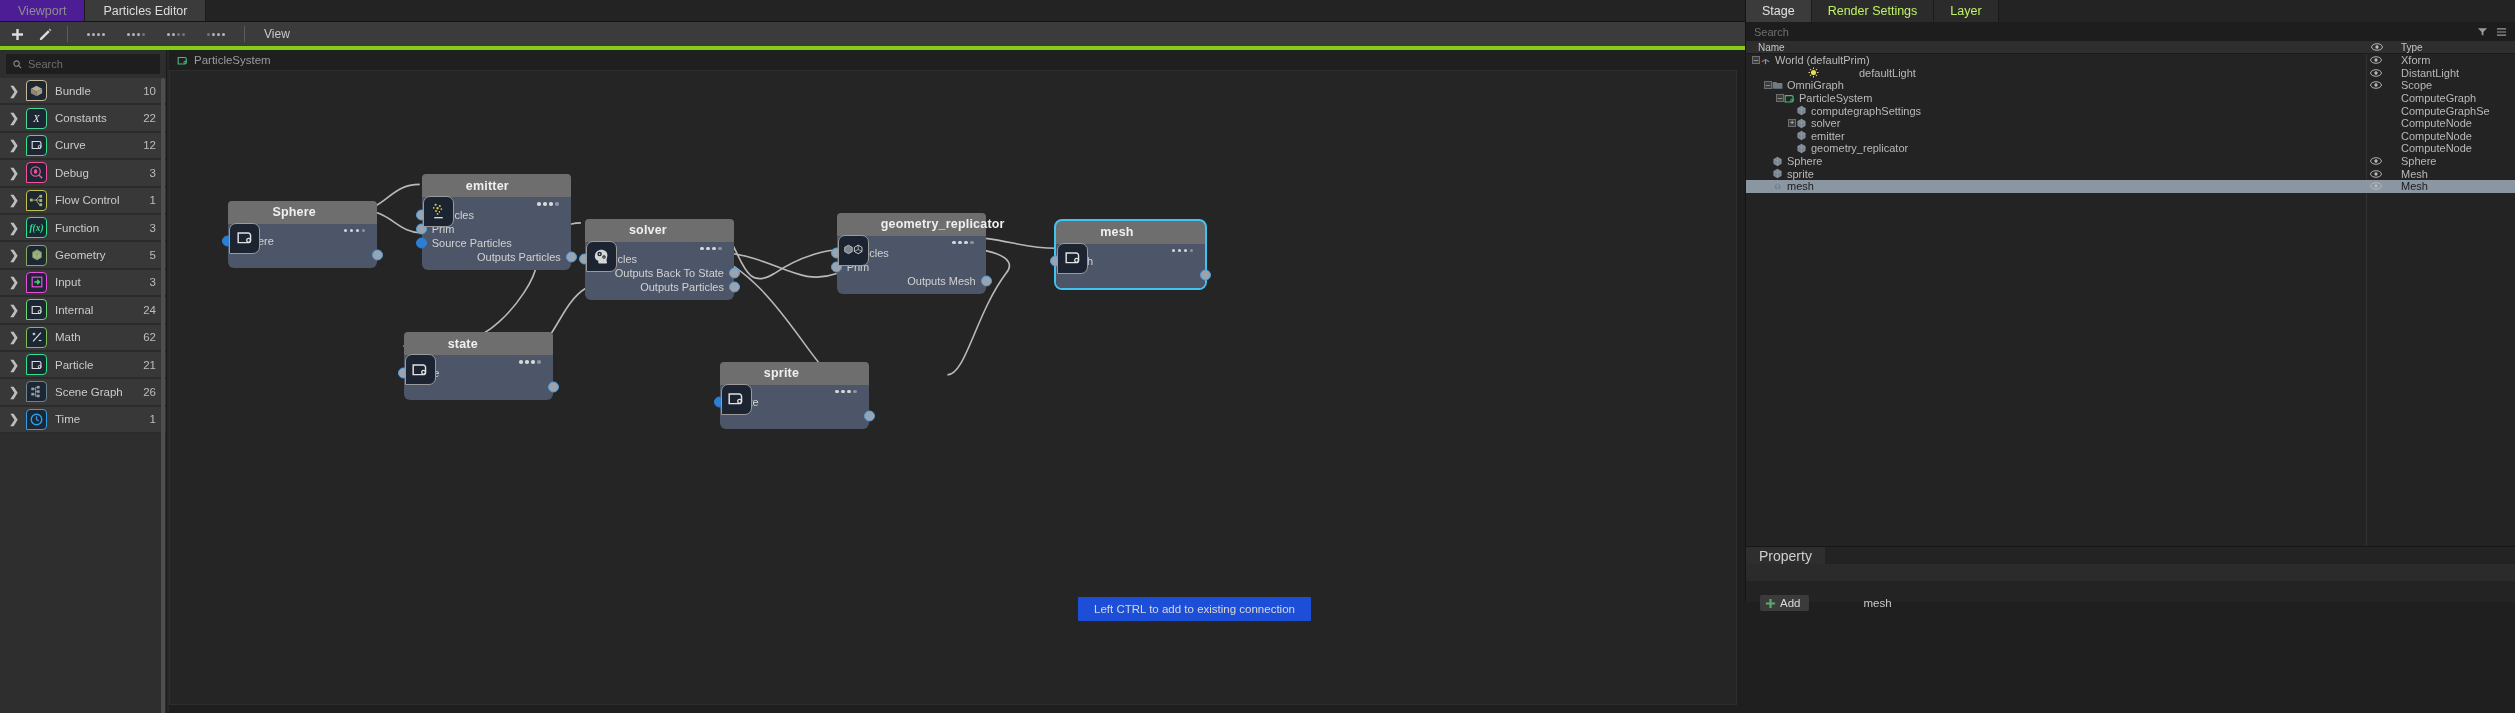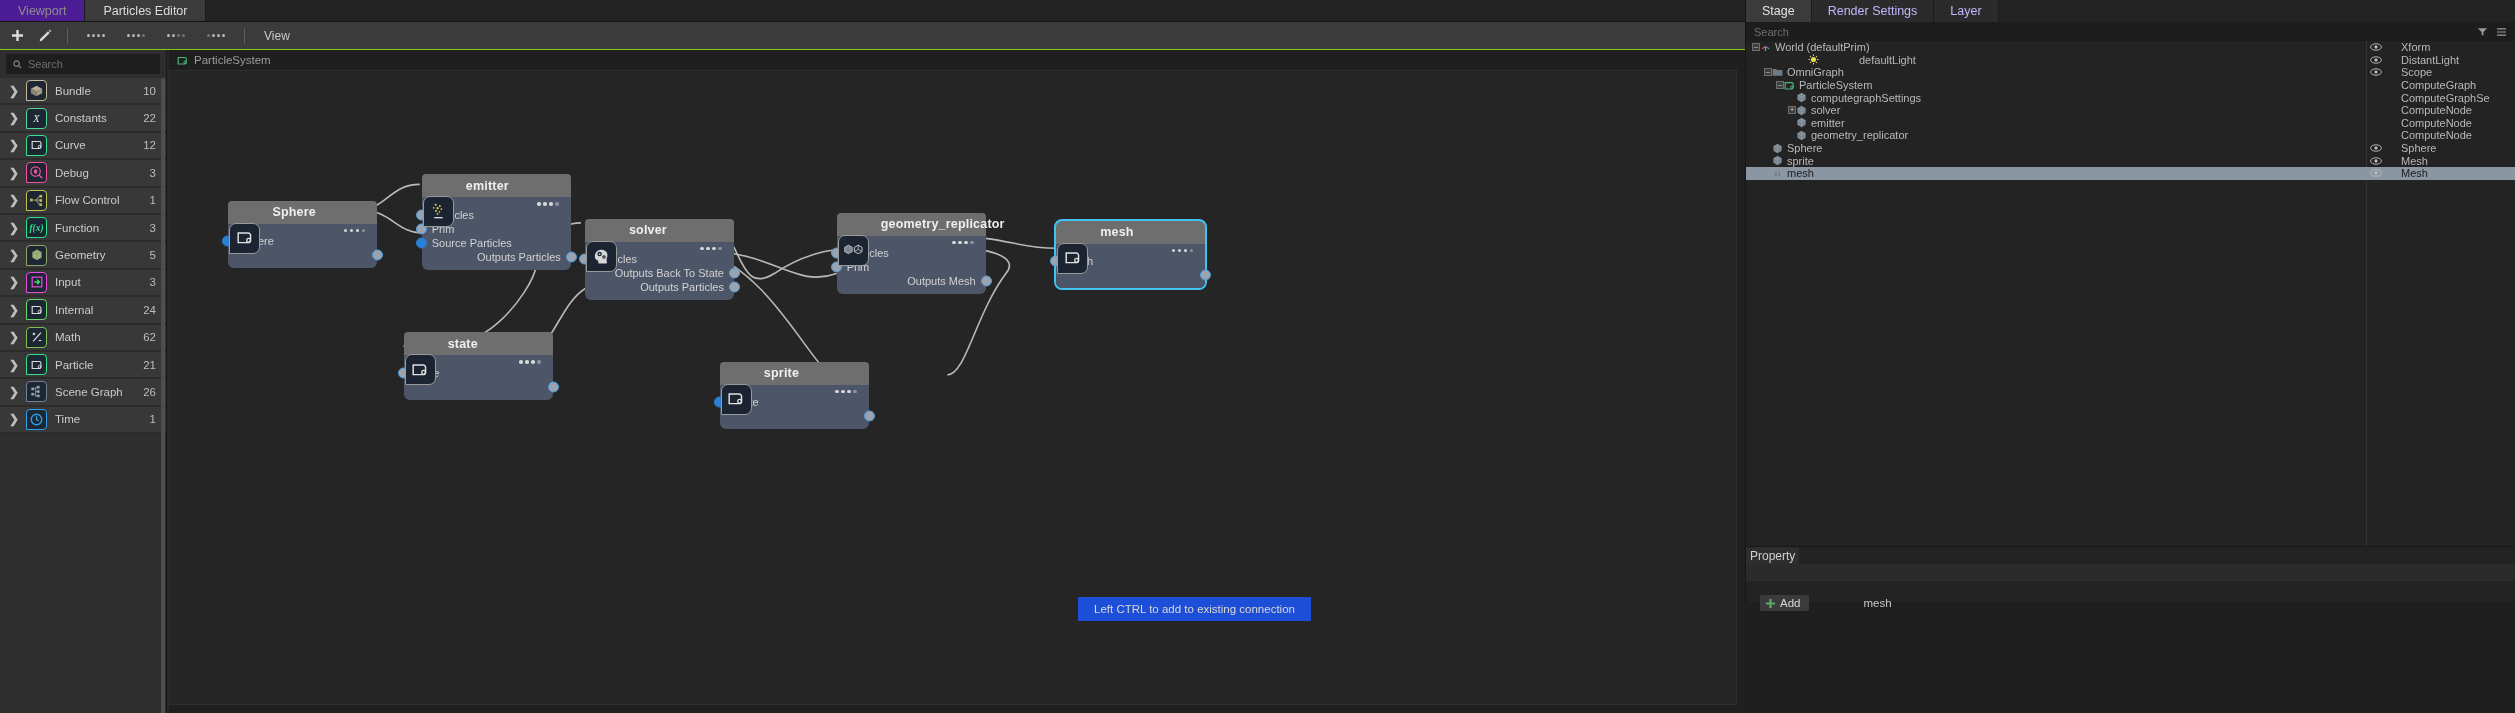--- a/index.html
+++ b/index.html
@@ -30,21 +30,21 @@
     padding: 0 18px; display: flex; align-items: center;
     font-size: 12.5px; color: #8e8e8e; background: #4c1d95;
     border-right: 1px solid #1b1b1b;
   }
   .tab.active { background: #3b3b3b; color: #dcdcdc; }
 
   
   .toolbar {
     height: 28px; background: #3b3b3b; display: flex; align-items: center;
     padding: 0 8px; gap: 10px; flex: 0 0 auto;
-    border-bottom: 1px solid #84cc16;
+    border-bottom: 4px solid #84cc16;
   }
   .tb-icon { width: 18px; height: 18px; display: flex; align-items: center; justify-content: center; }
   .tb-sep { width: 1px; height: 16px; background: #5c5c5c; margin: 0 3px; }
   .tb-dots { display: flex; align-items: center; gap: 2px; padding: 0 6px; }
   .tb-dots i { width: 3px; height: 3px; background: #b6b6b6; border-radius: 50%; display:block; }
   .tb-dots.f2 i:nth-child(4) { opacity:.45 }
   .tb-dots.f3 i:nth-child(3), .tb-dots.f3 i:nth-child(4) { opacity:.45 }
   .tb-dots.f4 i:nth-child(1) { opacity:.45 }
   .tb-view { font-size: 12px; color: #c9c9c9; margin-left: 6px; }
 
@@ -131,21 +131,21 @@
   .hint {
     position: absolute; background: #1d4ed8; color: #d8d8d8;
     font-size: 11.5px; padding: 6px 16px; border-radius: 1px;
   }
 
   
   .right { width: 770px; height: 602px; background: #232323; display: flex; flex-direction: column;
     border-left: 1px solid #151515; }
   .right-tabs { height: 22px; display: flex; background: #232323; flex: 0 0 auto; }
   .rtab { padding: 0 16px; display: flex; align-items: center; font-size: 12.5px;
-          color: #c4b5fd; background: #2b2b2b; border-right: 1px solid #1b1b1b; }
+          color: #bef264; background: #2b2b2b; border-right: 1px solid #1b1b1b; }
   .rtab.active { background: #3b3b3b; color: #e3e3e3; }
   .stage-search {
     height: 19px; background: #1d1d1d; display: flex; align-items: center;
     padding: 0 8px; justify-content: space-between; flex: 0 0 auto;
   }
   .stage-search .ph { font-size: 11px; color: #6f6f6f; }
   .ss-icons { display: flex; gap: 8px; align-items: center; }
 
   .tree-head {
     height: 13px; background: #2e2e2e; display: flex; align-items: center;
@@ -165,21 +165,21 @@
           color: #cfcfcf; line-height: 1; flex: 0 0 auto; }
   .ticon { width: 11px; height: 11px; flex: 0 0 auto; display:flex; align-items:center; justify-content:center; }
   .tname { margin-left: 4px; white-space: nowrap; }
   .teye { position: absolute; left: 624px; width: 13px; display: flex; align-items: center; }
   .ttype { position: absolute; left: 655px; font-size: 11px; color: #b9b9b9;
            white-space: nowrap; overflow: hidden; width: 110px; }
   .tree-vline { position: absolute; left: 620px; top: 0; bottom: 0; width: 1px; background: #333; }
 
   .prop { height: 56px; background: #232323; flex: 0 0 auto; border-top: 1px solid #171717; }
   .prop-tabs { height: 17px; display: flex; }
-  .ptab { padding: 0 4px; display: flex; align-items: center; font-size: 12px;
+  .ptab { padding: 0 13px; display: flex; align-items: center; font-size: 14px;
           color: #cfcfcf; background: #2e2e2e; }
   .prop-bar { height: 17px; background: #2b2b2b; }
   .prop-row { display: flex; align-items: center; height: 20px; padding-left: 14px; gap: 10px; margin-top: 12px; }
   .add-btn { display: flex; align-items: center; gap: 4px; background: #3b3b3b;
              padding: 2px 9px 2px 5px; border-radius: 2px; }
   .add-btn span { font-size: 11.5px; color: #d9d9d9; }
   .prop-val { font-size: 11.5px; color: #c9c9c9; margin-left: 44px; }
 </style>
 </head>
 <body>
@@ -677,20 +677,30 @@
       <div class="ss-icons">
         <svg width="11" height="10" viewBox="0 0 12 11">
           <path d="M1 1.5h10l-4 4v4l-2-1.3v-2.7z" fill="#9a9a9a"></path>
         </svg>
         <svg width="11" height="10" viewBox="0 0 12 11">
           <path d="M1 2h10M1 5.5h10M1 9h10" stroke="#9a9a9a" stroke-width="1.3"></path>
         </svg>
       </div>
     </div>
 
+    <div class="tree-head">
+      <span class="th-name">Name</span>
+      <span class="th-eye">
+        <svg width="12" height="8" viewBox="0 0 14 9">
+            <ellipse cx="7" cy="4.5" rx="6.3" ry="3.8" fill="none" stroke="#bdbdbd" stroke-width="1.1"></ellipse>
+            <circle cx="7" cy="4.5" r="1.9" fill="#bdbdbd"></circle>
+          </svg>
+      </span>
+      <span class="th-type">Type</span>
+    </div>
 
     <div class="tree">
       <div class="tree-vline"></div>
       <div id="tree-rows">
           <div class="trow" style="padding-left: 6px;">
             <span class="texp">–</span>
             <span class="ticon">
               <svg width="11" height="11" viewBox="0 0 12 12">
                 <path d="M6 10V5" stroke="#5bc85b" stroke-width="1.3"></path>
                 <path d="M6 5L2 7.4" stroke="#e05555" stroke-width="1.3"></path>

